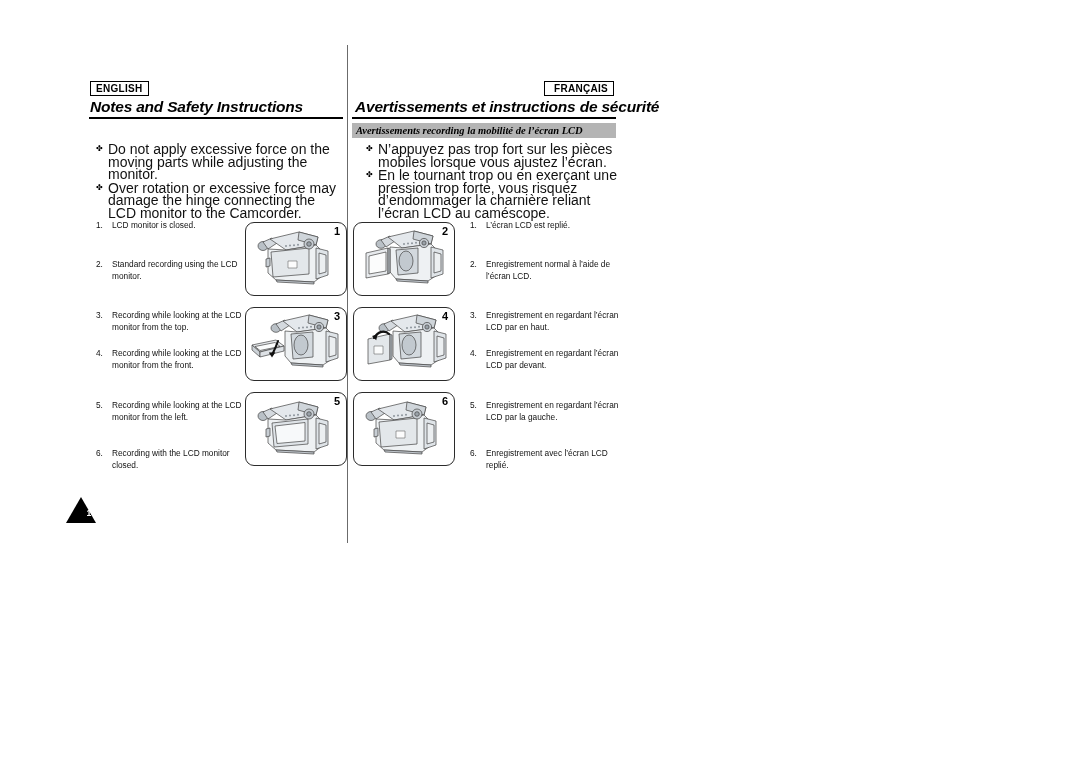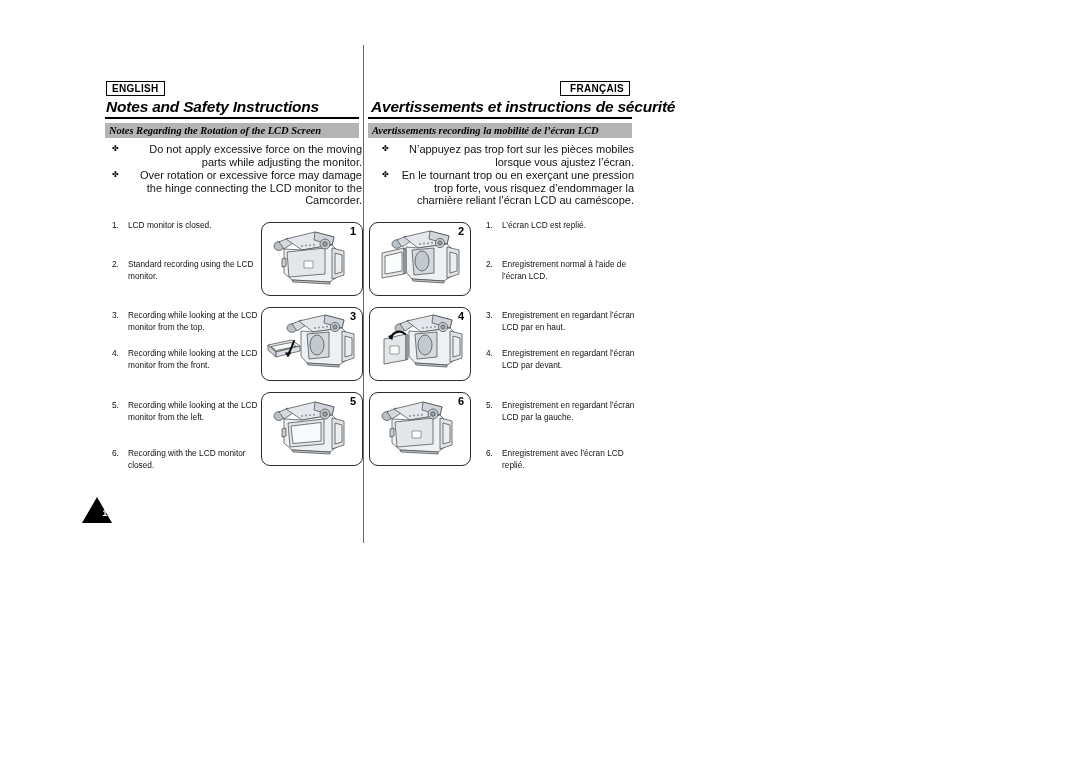--- a/index.html
+++ b/index.html
@@ -11,21 +11,21 @@
     width: 1080px;
     height: 763px;
     position: relative;
     font-family: "Liberation Sans", sans-serif;
     color: #000000;
     overflow: hidden;
   }
 
   .page {
     position: absolute;
-    left: 16px; top: 0;
+    left: 0; top: 0;
     width: 1000px;
     height: 763px;
   }
 
   
   .col-divider {
     position: absolute;
     left: 347px;
     top: 45px;
     width: 1px;
@@ -102,24 +102,23 @@
   }
   .bullet-mark {
     width: 12px;
     flex: 0 0 12px;
     font-size: 8px;
     line-height: 12.5px;
     color: #000;
   }
   .bullet-text {
     flex: 1 1 auto;
-    font-size: 11px;
+    font-size: 14px;
     line-height: 12.5px;
     color: #111;
-    text-align: right;
   }
 
   
   .num-item {
     position: absolute;
     display: flex;
     align-items: flex-start;
     font-size: 8.3px;
     line-height: 12.2px;
     color: #111;
@@ -216,21 +215,20 @@
 
   <div class="lang-tag lang-en">ENGLISH</div>
   <div class="lang-tag lang-fr">FRANÇAIS</div>
 
   <div class="heading heading-en">Notes and Safety Instructions</div>
   <div class="heading heading-fr">Avertissements et instructions de sécurité</div>
 
   <div class="heading-rule rule-en"></div>
   <div class="heading-rule rule-fr"></div>
 
-  <div class="subband subband-en">Notes Regarding the Rotation of the LCD Screen</div>
   <div class="subband subband-fr">Avertissements recording la mobilité de l’écran LCD</div>
 
   <div class="bullets bullets-en">
     <div class="bullet-row">
       <span class="bullet-mark">✤</span>
       <span class="bullet-text">Do not apply excessive force on the moving parts while adjusting the monitor.</span>
     </div>
     <div class="bullet-row">
       <span class="bullet-mark">✤</span>
       <span class="bullet-text">Over rotation or excessive force may damage the hinge connecting the LCD monitor to the Camcorder.</span>

